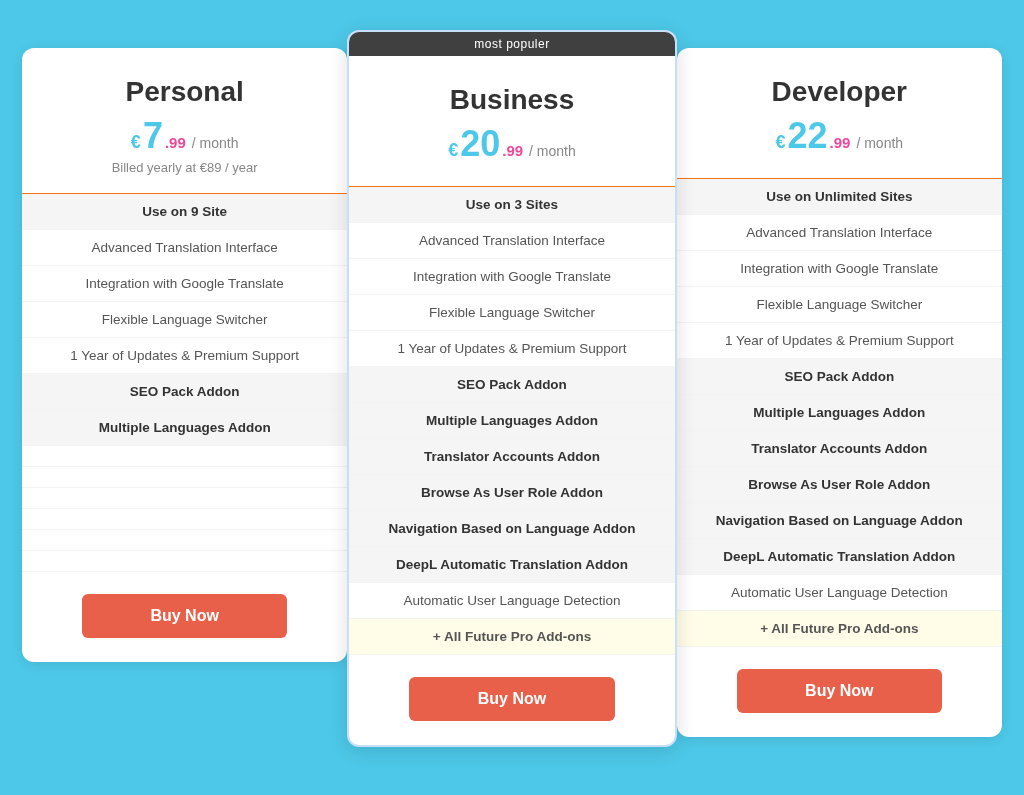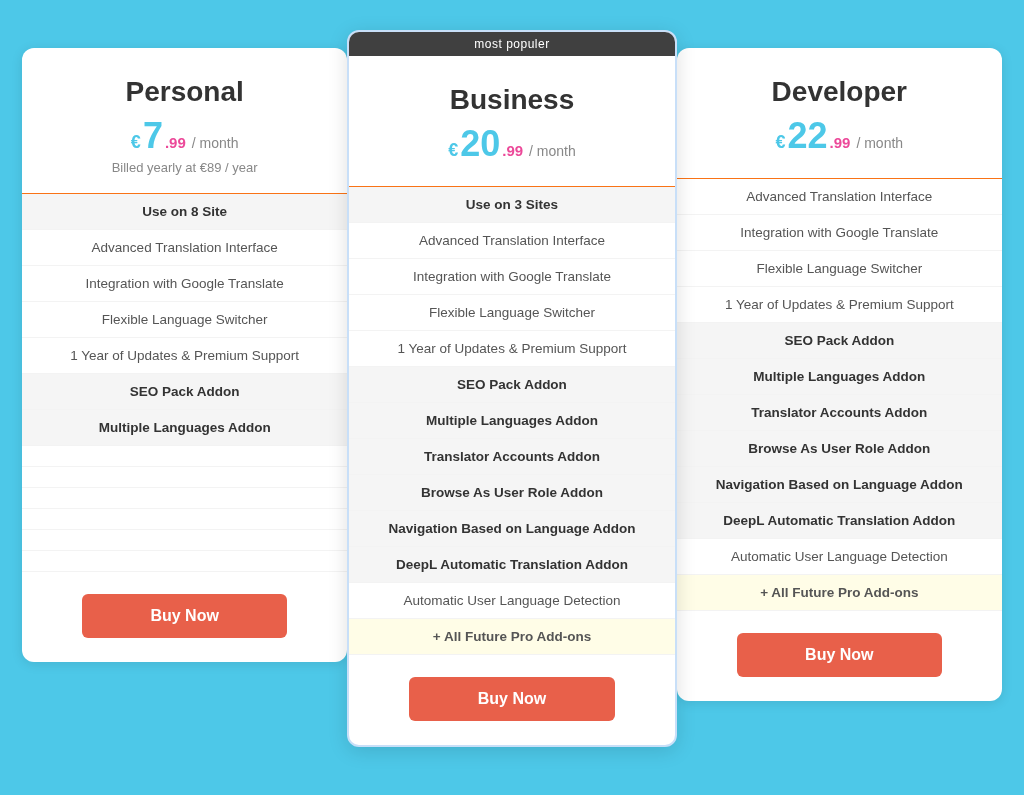--- a/index.html
+++ b/index.html
@@ -162,21 +162,21 @@
     <div class="plan-name">Personal</div>
     <div class="price-row">
       <span class="currency">€</span>
       <span class="price-main">7</span>
       <span class="price-decimal">.99</span>
       <span class="price-period">/ month</span>
     </div>
     <div class="billed-yearly">Billed yearly at €89 / year</div>
   </div>
       <ul class="features-list">
-        <li class="highlight">Use on 8 Site</li>
+        <li class="highlight">Use on 9 Site</li>
         <li class="">Advanced Translation Interface</li>
         <li class="">Integration with Google Translate</li>
         <li class="">Flexible Language Switcher</li>
         <li class="">1 Year of Updates &amp; Premium Support</li>
         <li class="highlight">SEO Pack Addon</li>
         <li class="highlight">Multiple Languages Addon</li>
         <li class="spacer-row">&nbsp;</li>
         <li class="spacer-row">&nbsp;</li>
         <li class="spacer-row">&nbsp;</li>
         <li class="spacer-row">&nbsp;</li>
@@ -221,20 +221,21 @@
       <div class="card-header">
     <div class="plan-name">Developer</div>
     <div class="price-row">
       <span class="currency">€</span>
       <span class="price-main">22</span>
       <span class="price-decimal">.99</span>
       <span class="price-period">/ month</span>
     </div>
   </div>
       <ul class="features-list">
+        <li class="highlight">Use on Unlimited Sites</li>
         <li class="">Advanced Translation Interface</li>
         <li class="">Integration with Google Translate</li>
         <li class="">Flexible Language Switcher</li>
         <li class="">1 Year of Updates &amp; Premium Support</li>
         <li class="highlight">SEO Pack Addon</li>
         <li class="highlight">Multiple Languages Addon</li>
         <li class="highlight">Translator Accounts Addon</li>
         <li class="highlight">Browse As User Role Addon</li>
         <li class="highlight">Navigation Based on Language Addon</li>
         <li class="highlight">DeepL Automatic Translation Addon</li>

